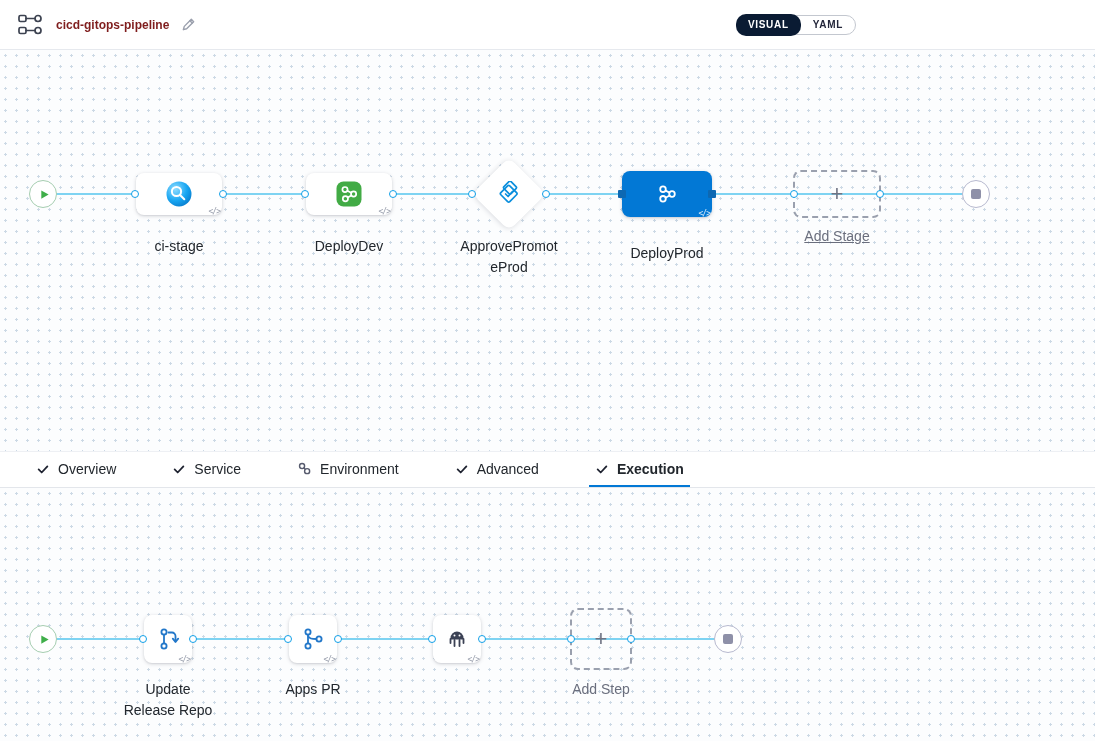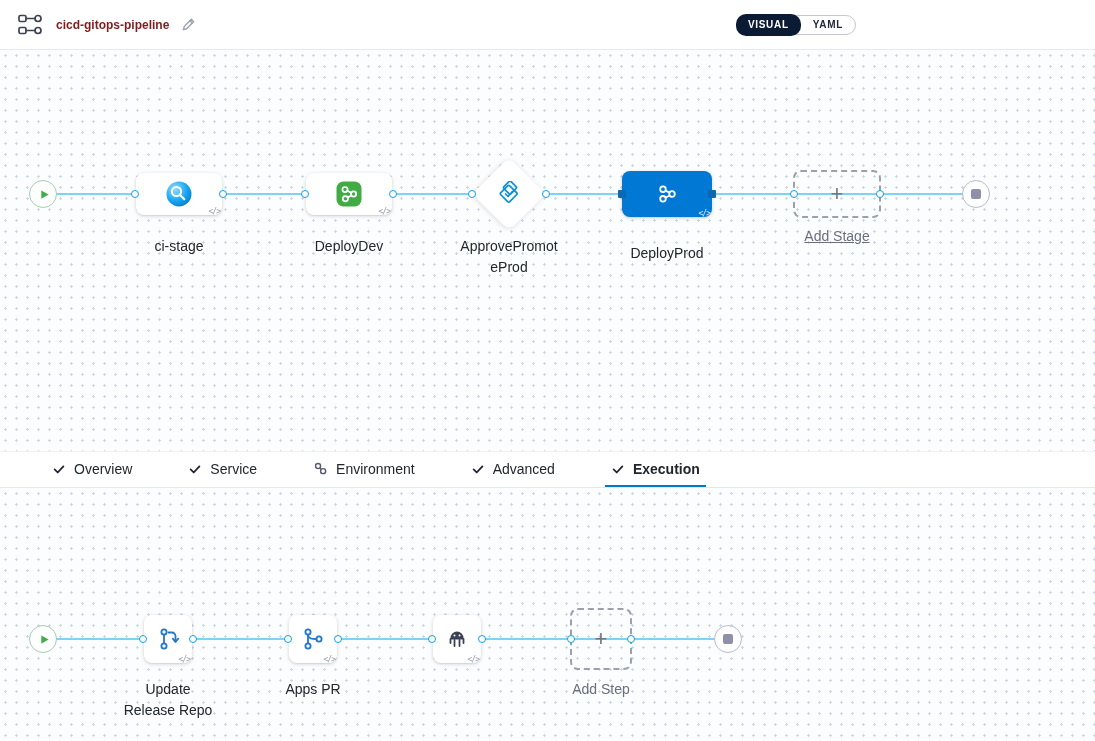--- a/index.html
+++ b/index.html
@@ -68,21 +68,21 @@
   
   .node-label{position:absolute;font-size:14px;line-height:21px;color:#22272d;text-align:center;
     overflow-wrap:anywhere;z-index:2;}
   .node-label.gray{color:#6a6e7d;}
   .code-glyph{position:absolute;right:2px;bottom:-1px;font-size:8px;color:#979dab;
     font-family:"DejaVu Sans Mono",monospace;letter-spacing:-1px;z-index:3;}
   .selected .code-glyph{color:rgba(255,255,255,.85);}
   
   .tabbar{position:absolute;top:451px;left:0;width:1095px;height:37px;background:#fff;
     border-top:1px solid #eef0f4;border-bottom:1px solid #e3e6eb;display:flex;align-items:stretch;
-    padding-left:46px;box-sizing:border-box;gap:44px;z-index:20;}
+    padding-left:30px;box-sizing:border-box;gap:44px;z-index:20;}
   .tab{display:flex;align-items:center;gap:8px;font-size:14px;color:#22272d;
     border-bottom:2px solid transparent;padding:0 6px;cursor:pointer;box-sizing:border-box;}
   .tab.active{font-weight:700;border-bottom-color:#0278d5;}
   .tab .ticon{display:flex;align-items:center;}
 </style>
 </head>
 <body>
 
 <div class="header">
   <span style="display:flex;">

